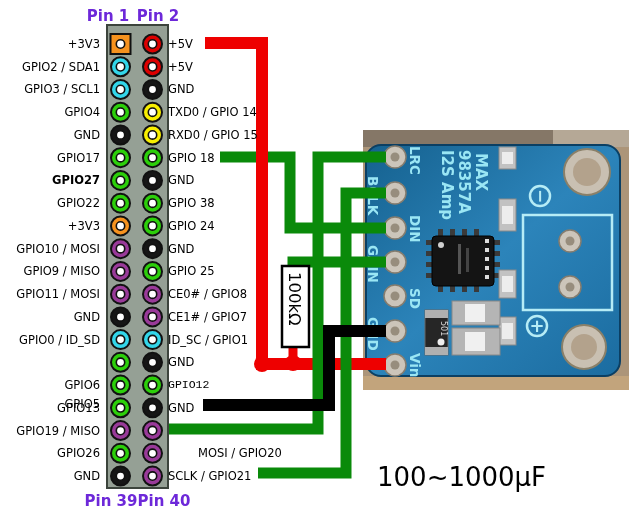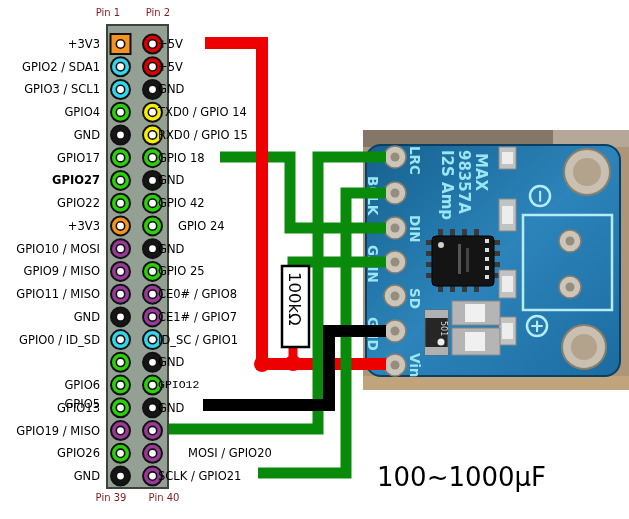--- a/index.html
+++ b/index.html
@@ -1,22 +1,22 @@
 <!DOCTYPE html>
 <html><head>
 <meta charset="utf-8">
 <style>
   html,body{margin:0;padding:0;background:#fff;}
   .stage{position:relative;width:629px;height:519px;background:#ffffff;overflow:hidden;
          font-family:"DejaVu Sans","Liberation Sans",sans-serif;}
   .stage svg{position:absolute;left:0;top:0;}
   .lbl{position:absolute;font-size:11.5px;line-height:16px;color:#000;white-space:nowrap;}
   .lbl.left{left:0;width:100px;text-align:right;}
-  .lbl.right{left:158px;text-align:center;}
-  .pinhdr{position:absolute;font-size:10px;font-weight:normal;color:#7f1d1d;white-space:nowrap;
+  .lbl.right{left:168px;text-align:center;}
+  .pinhdr{position:absolute;font-size:15px;font-weight:bold;color:#6d28d9;white-space:nowrap;
           transform:translateX(-50%);}
   .note{position:absolute;font-size:26px;line-height:26px;font-weight:500;color:#000;white-space:nowrap;}
 </style>
 </head>
 <body>
 
 <div class="stage">
 
   <svg width="629" height="519" viewBox="0 0 629 519">
     <defs>
@@ -354,28 +354,28 @@
       <div class="lbl right" style="top: 81.48px;">GND</div>
       <div class="lbl left" style="top: 104.22px;">GPIO4</div>
       <div class="lbl right" style="top: 104.22px;">TXD0 / GPIO 14</div>
       <div class="lbl left" style="top: 126.96px;">GND</div>
       <div class="lbl right" style="top: 126.96px;">RXD0 / GPIO 15</div>
       <div class="lbl left" style="top: 149.7px;">GPIO17</div>
       <div class="lbl right" style="top: 149.7px;">GPIO 18</div>
       <div class="lbl left" style="top: 172.44px; font-weight: bold;">GPIO27</div>
       <div class="lbl right" style="top: 172.44px;">GND</div>
       <div class="lbl left" style="top: 195.18px;">GPIO22</div>
-      <div class="lbl right" style="top: 195.18px;">GPIO 42</div>
+      <div class="lbl right" style="top: 195.18px;">GPIO 38</div>
       <div class="lbl left" style="top: 217.92px;">+3V3</div>
-      <div class="lbl right" style="top: 217.92px; margin-left: 20px;">GPIO 24</div>
+      <div class="lbl right" style="top: 217.92px;">GPIO 24</div>
       <div class="lbl left" style="top: 240.66px;">GPIO10 / MOSI</div>
       <div class="lbl right" style="top: 240.66px;">GND</div>
       <div class="lbl left" style="top: 263.4px; text-align: right;">GPIO9 / MISO</div>
       <div class="lbl right" style="top: 263.4px;">GPIO 25</div>
-      <div class="lbl left" style="top: 286.14px;">GPIO11 / MISO</div>
+      <div class="lbl left" style="top: 286.14px;">GPIO11 / MOSI</div>
       <div class="lbl right" style="top: 286.14px;">CE0# / GPIO8</div>
       <div class="lbl left" style="top: 308.88px;">GND</div>
       <div class="lbl right" style="top: 308.88px;">CE1# / GPIO7</div>
       <div class="lbl left" style="top: 331.62px;">GPIO0 / ID_SD</div>
       <div class="lbl right" style="top: 331.62px;">ID_SC / GPIO1</div>
       <div class="lbl left" style="top: 354.36px; margin-top: 42px;">GPIO5</div>
       <div class="lbl right" style="top: 354.36px;">GND</div>
       <div class="lbl left" style="top: 377.1px;">GPIO6</div>
       <div class="lbl right" style="top: 377.1px; font-family: Liberation Mono, monospace;">GPIO12</div>
       <div class="lbl left" style="top: 399.84px;">GPIO13</div>

